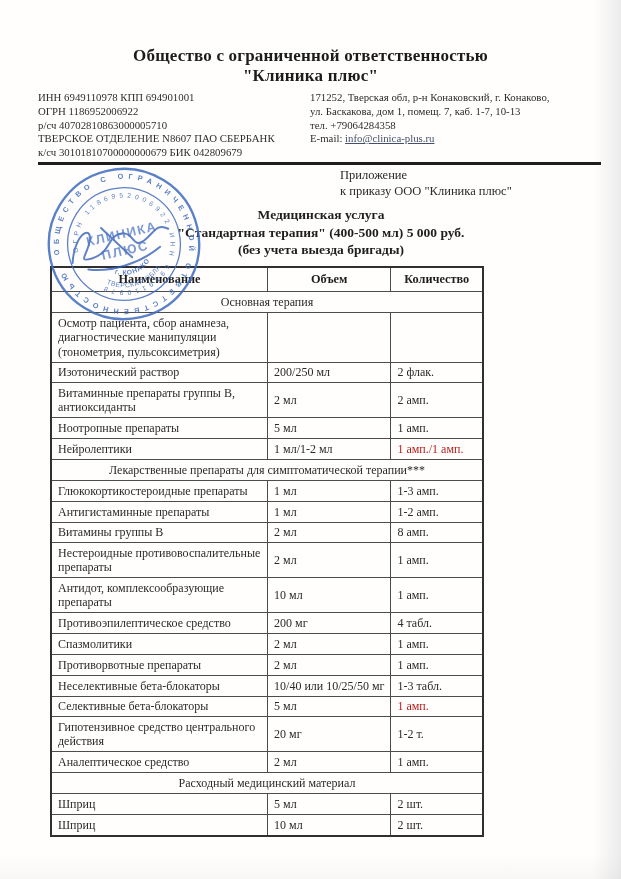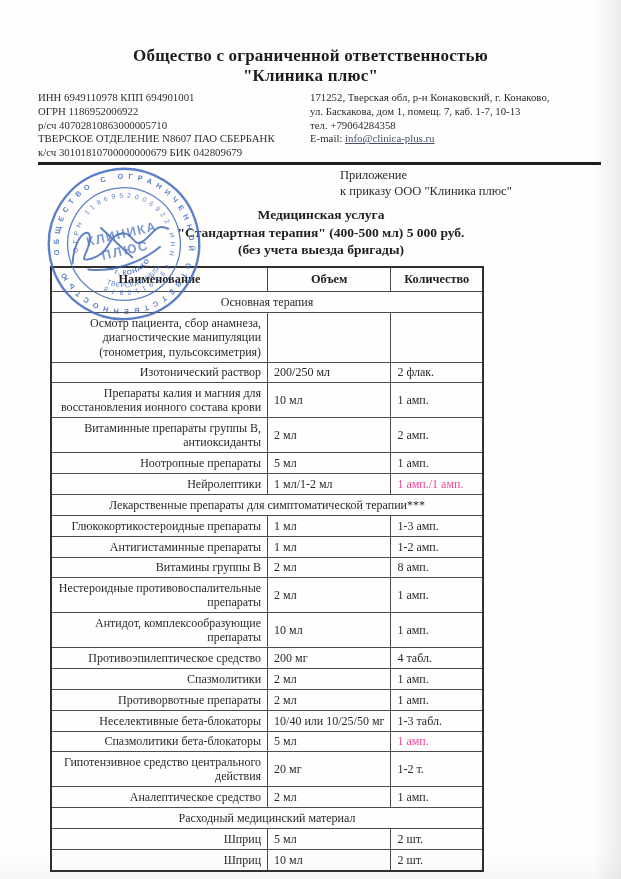--- a/index.html
+++ b/index.html
@@ -96,33 +96,33 @@
     font-weight: bold;
     padding: 4px 4px;
     text-align: center;
     color: #1e1e1e;
   }
   .service-table td {
     padding: 2.8px 6px;
     line-height: 14.2px;
     vertical-align: middle;
   }
-  .service-table td.name-cell { text-align: right; }
+  .service-table td.name-cell { text-align: left; }
   .service-table td.volume-cell, .service-table td.qty-cell {
     text-align: left;
     white-space: nowrap;
   }
   .service-table td.section-cell {
     text-align: center;
     padding: 3px 6px;
   }
   .service-table col.c1 { width: 54%; }
   .service-table col.c2 { width: 24%; }
   .service-table col.c3 { width: 22%; }
-  .faded { color: #ec4899; border-radius: 7px; }
+  .faded { color: #b91c1c; border-radius: 7px; }
 
   .stamp {
     position: absolute;
     left: 40px;
     top: 160px;
     width: 168px;
     height: 168px;
     z-index: 3;
     opacity: 0.85;
     pointer-events: none;
@@ -188,25 +188,20 @@
           <td class="name-cell">Осмотр пациента, сбор анамнеза, диагностические манипуляции (тонометрия, пульсоксиметрия)</td>
           <td class="volume-cell"></td>
           <td class="qty-cell"></td>
         </tr>
         <tr>
           <td class="name-cell">Изотонический раствор</td>
           <td class="volume-cell">200/250 мл</td>
           <td class="qty-cell">2 флак.</td>
         </tr>
         <tr>
-          <td class="name-cell">Препараты калия и магния для восстановления ионного состава крови</td>
-          <td class="volume-cell">10 мл</td>
-          <td class="qty-cell">1 амп.</td>
-        </tr>
-        <tr>
           <td class="name-cell">Витаминные препараты группы В, антиоксиданты</td>
           <td class="volume-cell">2 мл</td>
           <td class="qty-cell">2 амп.</td>
         </tr>
         <tr>
           <td class="name-cell">Ноотропные препараты</td>
           <td class="volume-cell">5 мл</td>
           <td class="qty-cell">1 амп.</td>
         </tr>
         <tr>
@@ -256,21 +251,21 @@
           <td class="name-cell">Противорвотные препараты</td>
           <td class="volume-cell">2 мл</td>
           <td class="qty-cell">1 амп.</td>
         </tr>
         <tr>
           <td class="name-cell">Неселективные бета-блокаторы</td>
           <td class="volume-cell">10/40 или 10/25/50 мг</td>
           <td class="qty-cell">1-3 табл.</td>
         </tr>
         <tr>
-          <td class="name-cell">Спазмолитики бета-блокаторы</td>
+          <td class="name-cell">Селективные бета-блокаторы</td>
           <td class="volume-cell">5 мл</td>
           <td class="qty-cell faded">1 амп.</td>
         </tr>
         <tr>
           <td class="name-cell">Гипотензивное средство центрального действия</td>
           <td class="volume-cell">20 мг</td>
           <td class="qty-cell">1-2 т.</td>
         </tr>
         <tr>
           <td class="name-cell">Аналептическое средство</td>

